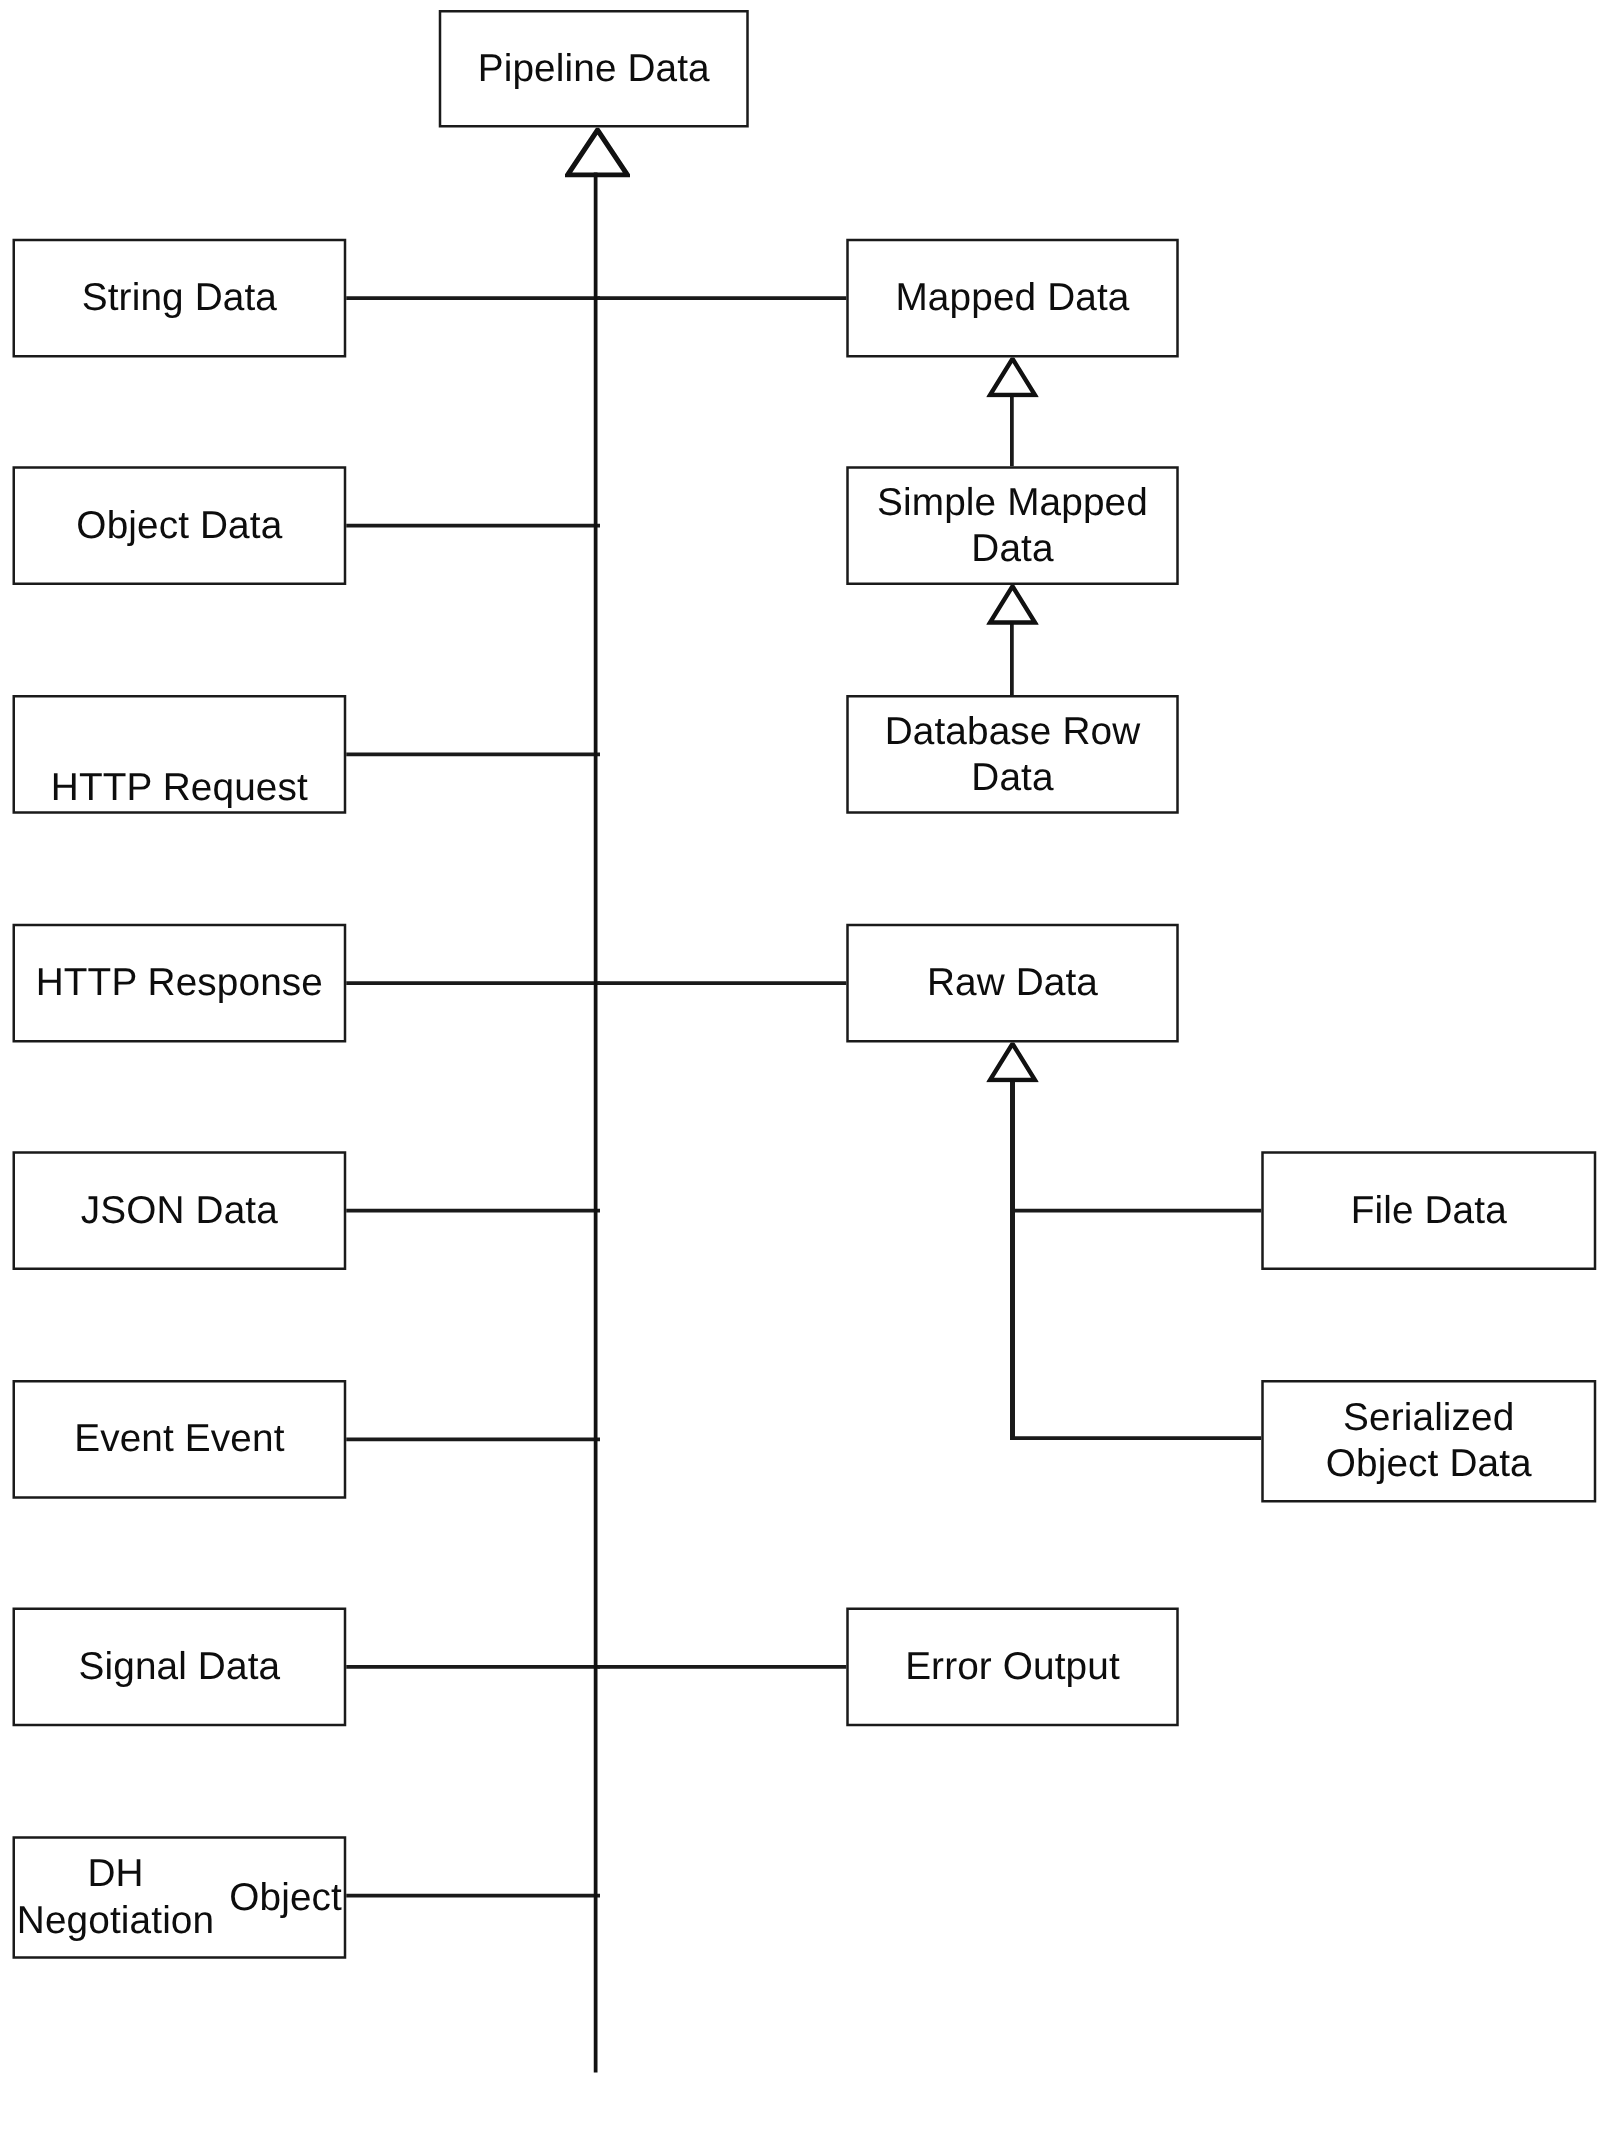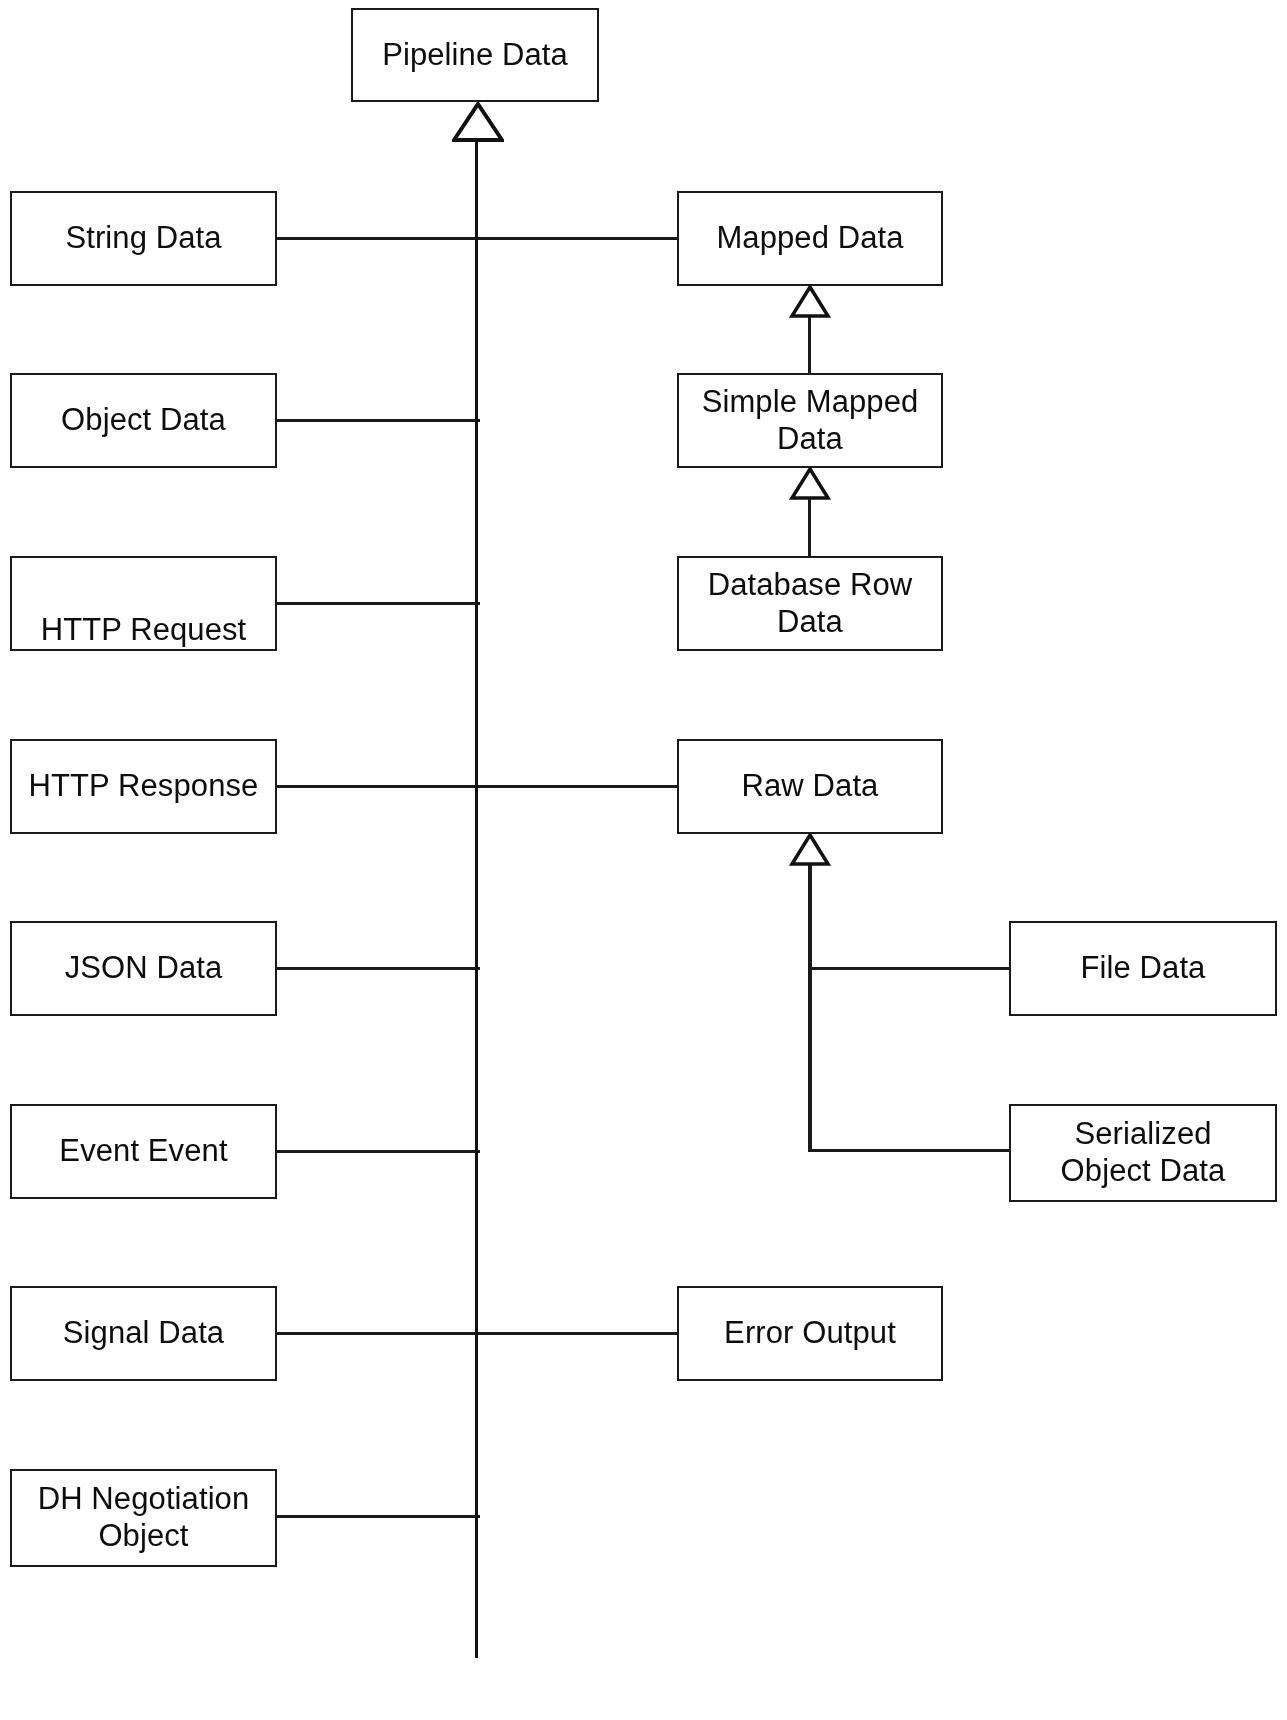--- a/index.html
+++ b/index.html
@@ -59,21 +59,21 @@
   </div>
 
   <div class="node" style="left:10px;top:1104px;width:267px;height:95px;">
     <span>Event Event</span>
   </div>
 
   <div class="node" style="left:10px;top:1286px;width:267px;height:95px;">
     <span>Signal Data</span>
   </div>
 
-  <div class="node" style="left:10px;top:1469px;width:267px;height:98px;flex-direction:column;">
+  <div class="node" style="left:10px;top:1469px;width:267px;height:98px;flex-direction:row;">
     <span>DH Negotiation</span>
     <span>Object</span>
   </div>
 
   <div class="node" style="left:677px;top:191px;width:266px;height:95px;">
     <span>Mapped Data</span>
   </div>
 
   <div class="node" style="left:677px;top:373px;width:266px;height:95px;flex-direction:column;">
     <span>Simple Mapped</span>

